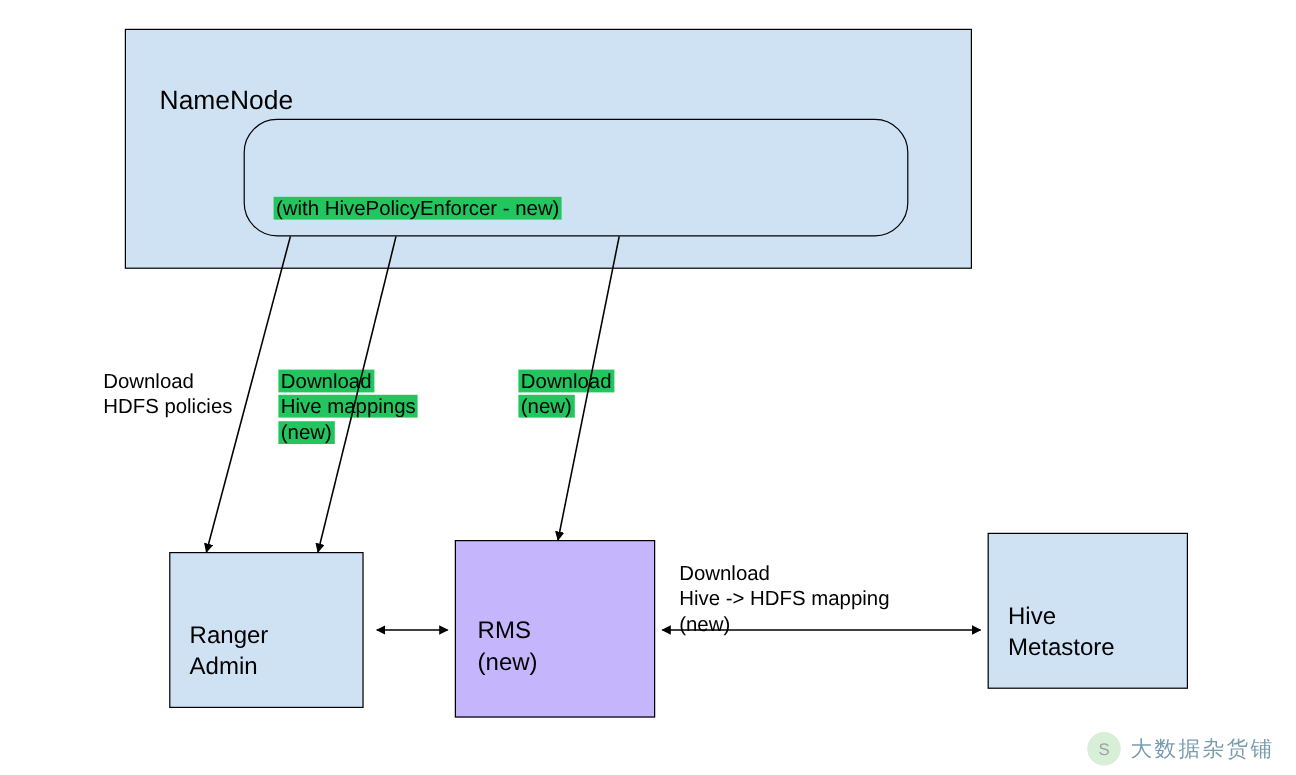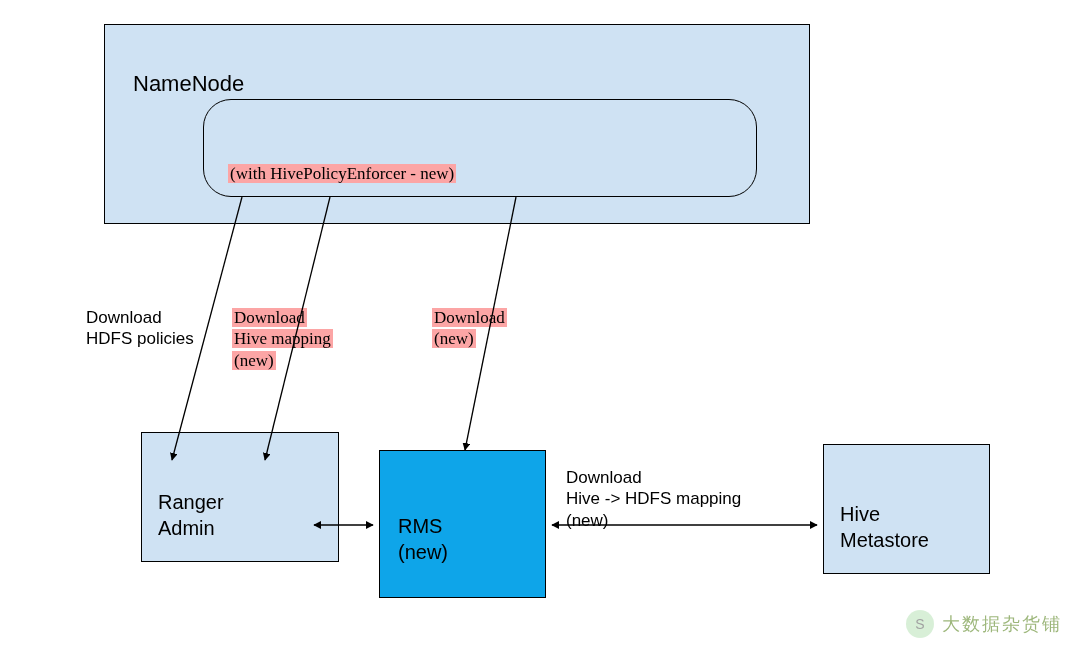--- a/index.html
+++ b/index.html
@@ -19,38 +19,37 @@
   }
   .box {
     position: absolute;
     box-sizing: border-box;
     border: 1px solid #000;
   }
   .bluebox {
     background: #cfe2f3;
   }
   .yellowbox {
-    background: #0ea5e9;
+    background: #c4b5fd;
   }
   .roundbox {
     border-radius: 28px;
   }
   .lbl {
     position: absolute;
     font-size: 20px;
     line-height: 1.25;
     margin-top: 17px;
   }
   .small {
     font-size: 17px;
   }
   .hl {
-    background: #fca5a5;
+    background: #22c55e;
     padding: 0 2px;
-    font-family: Liberation Serif, serif;
   }
   svg.lines {
     position: absolute;
     left: 0;
     top: 0;
     width: 1080px;
     height: 646px;
     pointer-events: none;
   }
   .watermark {
@@ -68,41 +67,41 @@
     border-radius: 50%;
     background: #b9e3b8;
     display: flex;
     align-items: center;
     justify-content: center;
     font-size: 14px;
     color: #555;
   }
   .wm-text {
     font-size: 18px;
-    color: #4d7c0f;
+    color: #0c4a6e;
     letter-spacing: 2px;
     font-family: "SimSun", serif;
   }
 </style>
 </head>
 <body>
 
 <div class="canvas">
 
   <div class="box bluebox" style="left:104px; top:24px; width:706px; height:200px;">
     <div class="lbl" style="left:28px; top:28px; font-size:22px;">NameNode</div>
 
     <div class="box roundbox" style="position:absolute; left:98px; top:74px; width:554px; height:98px; background:transparent;">
       <div class="lbl small" style="left:24px; top:46px;">
         <span class="hl">(with HivePolicyEnforcer - new)</span>
       </div>
     </div>
   </div>
 
-  <div class="box bluebox" style="left:141px; top:432px; width:198px; height:130px;">
+  <div class="box bluebox" style="left:141px; top:460px; width:162px; height:130px;">
     <div class="lbl" style="left:16px; top:40px;">Ranger</div>
     <div class="lbl" style="left:16px; top:66px;">Admin</div>
   </div>
 
   <div class="box yellowbox" style="left:379px; top:450px; width:167px; height:148px;">
     <div class="lbl" style="left:18px; top:46px;">RMS</div>
     <div class="lbl" style="left:18px; top:72px;">(new)</div>
   </div>
 
   <div class="box bluebox" style="left:823px; top:444px; width:167px; height:130px;">
@@ -110,21 +109,21 @@
     <div class="lbl" style="left:16px; top:66px;">Metastore</div>
   </div>
 
   <div class="lbl small" style="left:86px; top:290px;">
     <div>Download</div>
     <div>HDFS policies</div>
   </div>
 
   <div class="lbl small" style="left:232px; top:290px;">
     <div><span class="hl">Download</span></div>
-    <div><span class="hl">Hive mapping</span></div>
+    <div><span class="hl">Hive mappings</span></div>
     <div><span class="hl">(new)</span></div>
   </div>
 
   <div class="lbl small" style="left:432px; top:290px;">
     <div><span class="hl">Download</span></div>
     <div><span class="hl">(new)</span></div>
   </div>
 
   <div class="lbl small" style="left:566px; top:450px;">
     <div>Download</div>

